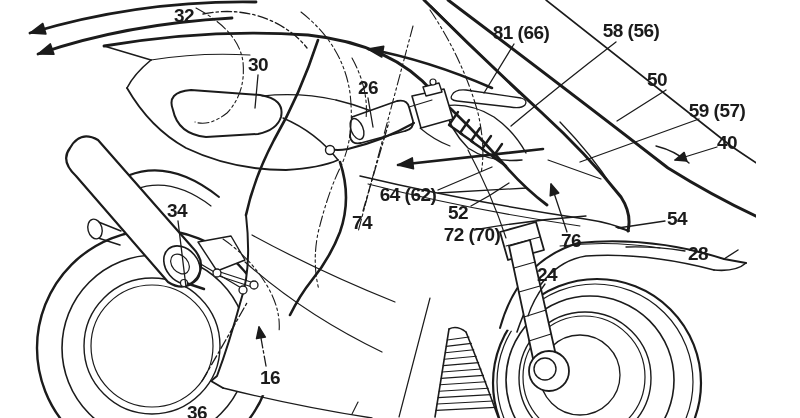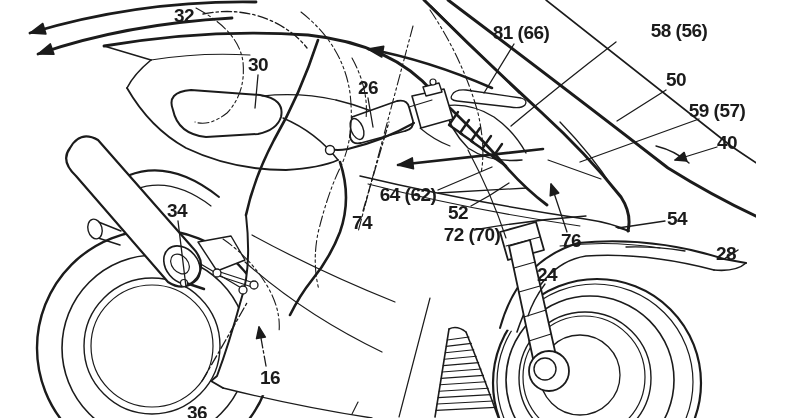--- a/index.html
+++ b/index.html
@@ -196,29 +196,29 @@
         <path d="M 543,149 Q 468,157 398,165" stroke="#1b1b1b" stroke-width="2.6" fill="none"></path>
         <path d="M 398,165 L 412.278483838462,157.8323714329788 L 413.5274963412301,168.76123083219926 Z" fill="#1b1b1b" stroke="#1b1b1b"></path>
       </g>
   </svg>
 
   <div id="labels">
       <div class="ref-label" style="left: 184px; top: 15px;">32</div>
       <div class="ref-label" style="left: 258px; top: 64px;">30</div>
       <div class="ref-label" style="left: 368px; top: 87px;">26</div>
       <div class="ref-label" style="left: 521px; top: 32px;">81 (66)</div>
-      <div class="ref-label" style="left: 631px; top: 30px; margin-left: 48px;">58 (56)</div>
-      <div class="ref-label" style="left: 676px; top: 79px;">50</div>
+      <div class="ref-label" style="left: 631px; top: 30px;">58 (56)</div>
+      <div class="ref-label" style="left: 657px; top: 79px;">50</div>
       <div class="ref-label" style="left: 717px; top: 110px; text-align: center;">59 (57)</div>
       <div class="ref-label" style="left: 727px; top: 142px;">40</div>
       <div class="ref-label" style="left: 408px; top: 194px;">64 (62)</div>
       <div class="ref-label" style="left: 362px; top: 222px;">74</div>
       <div class="ref-label" style="left: 458px; top: 212px;">52</div>
       <div class="ref-label" style="left: 444px; top: 234px; margin-left: 28px;">72 (70)</div>
       <div class="ref-label" style="left: 677px; top: 218px;">54</div>
       <div class="ref-label" style="left: 571px; top: 240px;">76</div>
-      <div class="ref-label" style="left: 698px; top: 253px; margin-left: 28px;">28</div>
+      <div class="ref-label" style="left: 698px; top: 253px;">28</div>
       <div class="ref-label" style="left: 547px; top: 274px;">24</div>
       <div class="ref-label" style="left: 177px; top: 210px;">34</div>
       <div class="ref-label" style="left: 270px; top: 377px;">16</div>
       <div class="ref-label" style="left: 197px; top: 396px; margin-top: 16px;">36</div>
     </div>
 </div>
 
 </body></html>

